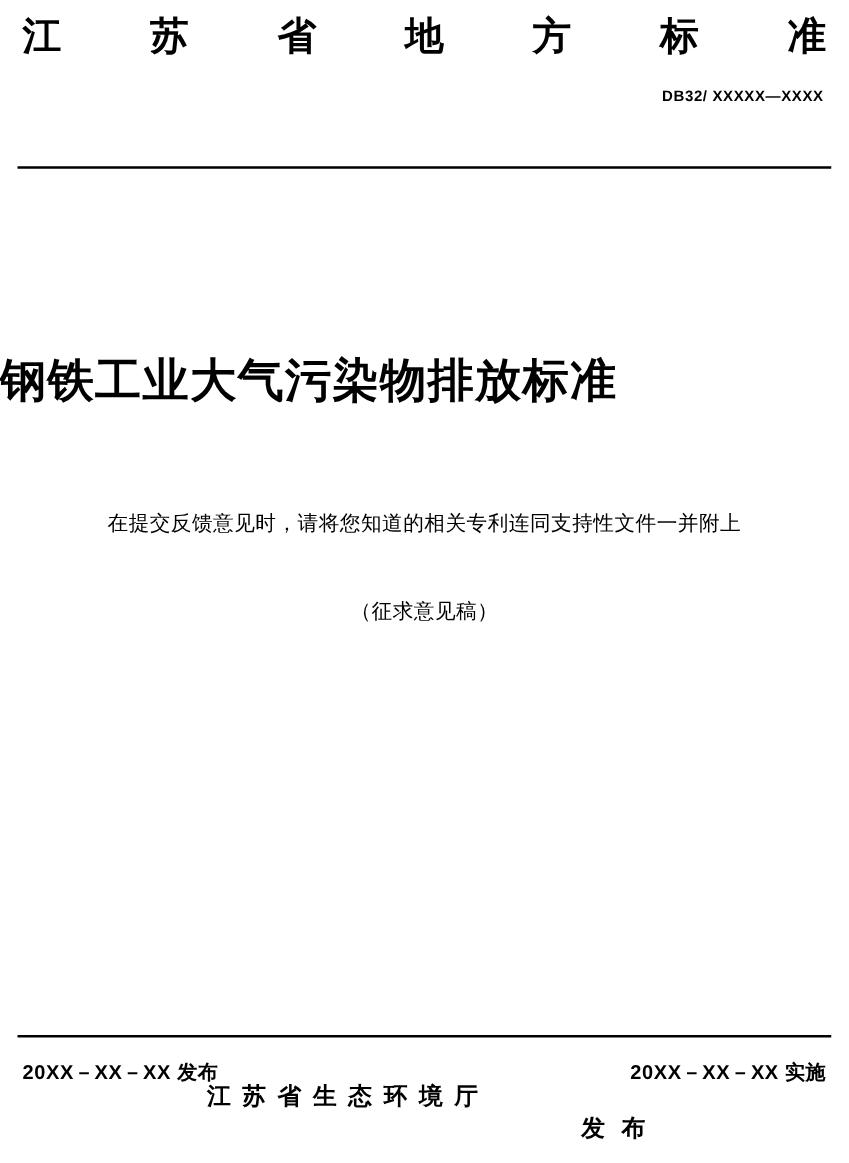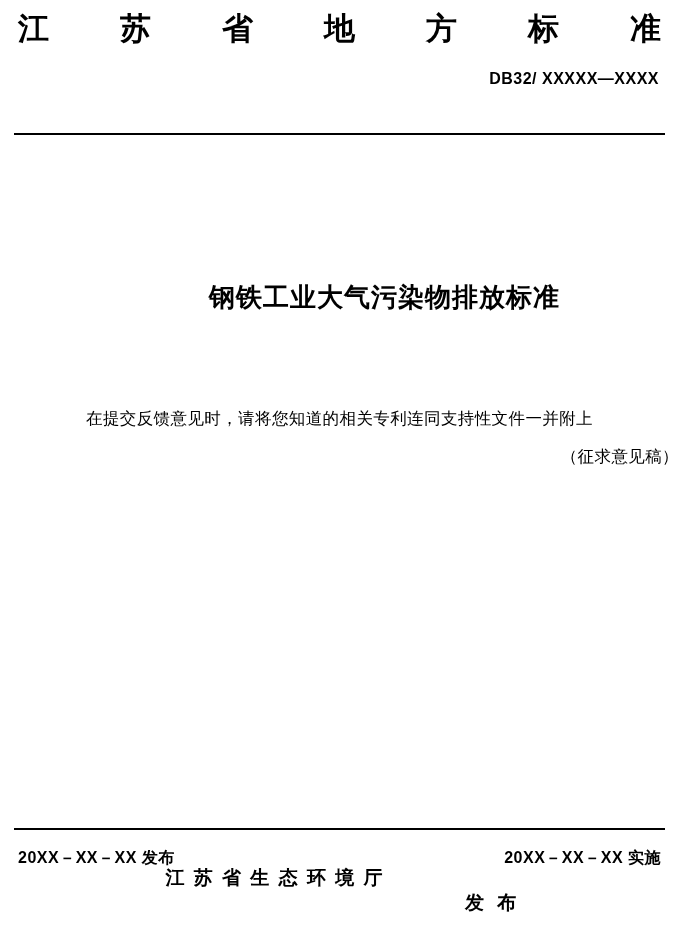--- a/index.html
+++ b/index.html
@@ -38,43 +38,43 @@
   .header-title span {
     display: inline-block;
   }
 
   .standard-code {
     position: absolute;
     right: 20px;
     top: 70px;
     font-family: "Liberation Sans", sans-serif;
     font-weight: bold;
-    font-size: 16px;
+    font-size: 12px;
     letter-spacing: 0.5px;
   }
 
   .rule-top {
     position: absolute;
     left: 14px;
     top: 133px;
     width: 651px;
     height: 2px;
     background: #000;
   }
 
   
   .doc-title {
     position: absolute;
     left: 0;
     top: 280px;
     width: 560px;
-    text-align: right;
+    text-align: left;
     font-family: "Liberation Sans", sans-serif;
     font-weight: bold;
-    font-size: 26px;
+    font-size: 37px;
     letter-spacing: 1px;
   }
   .doc-title-en {
     position: absolute;
     left: 0;
     top: 352px;
     width: 679px;
     text-align: center;
     font-family: "Liberation Mono", monospace;
     font-size: 16px;
@@ -86,23 +86,23 @@
     top: 408px;
     width: 679px;
     text-align: center;
     font-family: "Liberation Serif", serif;
     font-size: 16.5px;
     letter-spacing: 0.4px;
   }
   .doc-stage {
     position: absolute;
     left: 0;
-    top: 446px;
+    top: 478px;
     width: 679px;
-    text-align: right;
+    text-align: center;
     font-family: "Liberation Serif", serif;
     font-size: 16.5px;
     letter-spacing: 0.4px;
   }
 
   
   .date-row {
     position: absolute;
     left: 18px;
     top: 800px;

